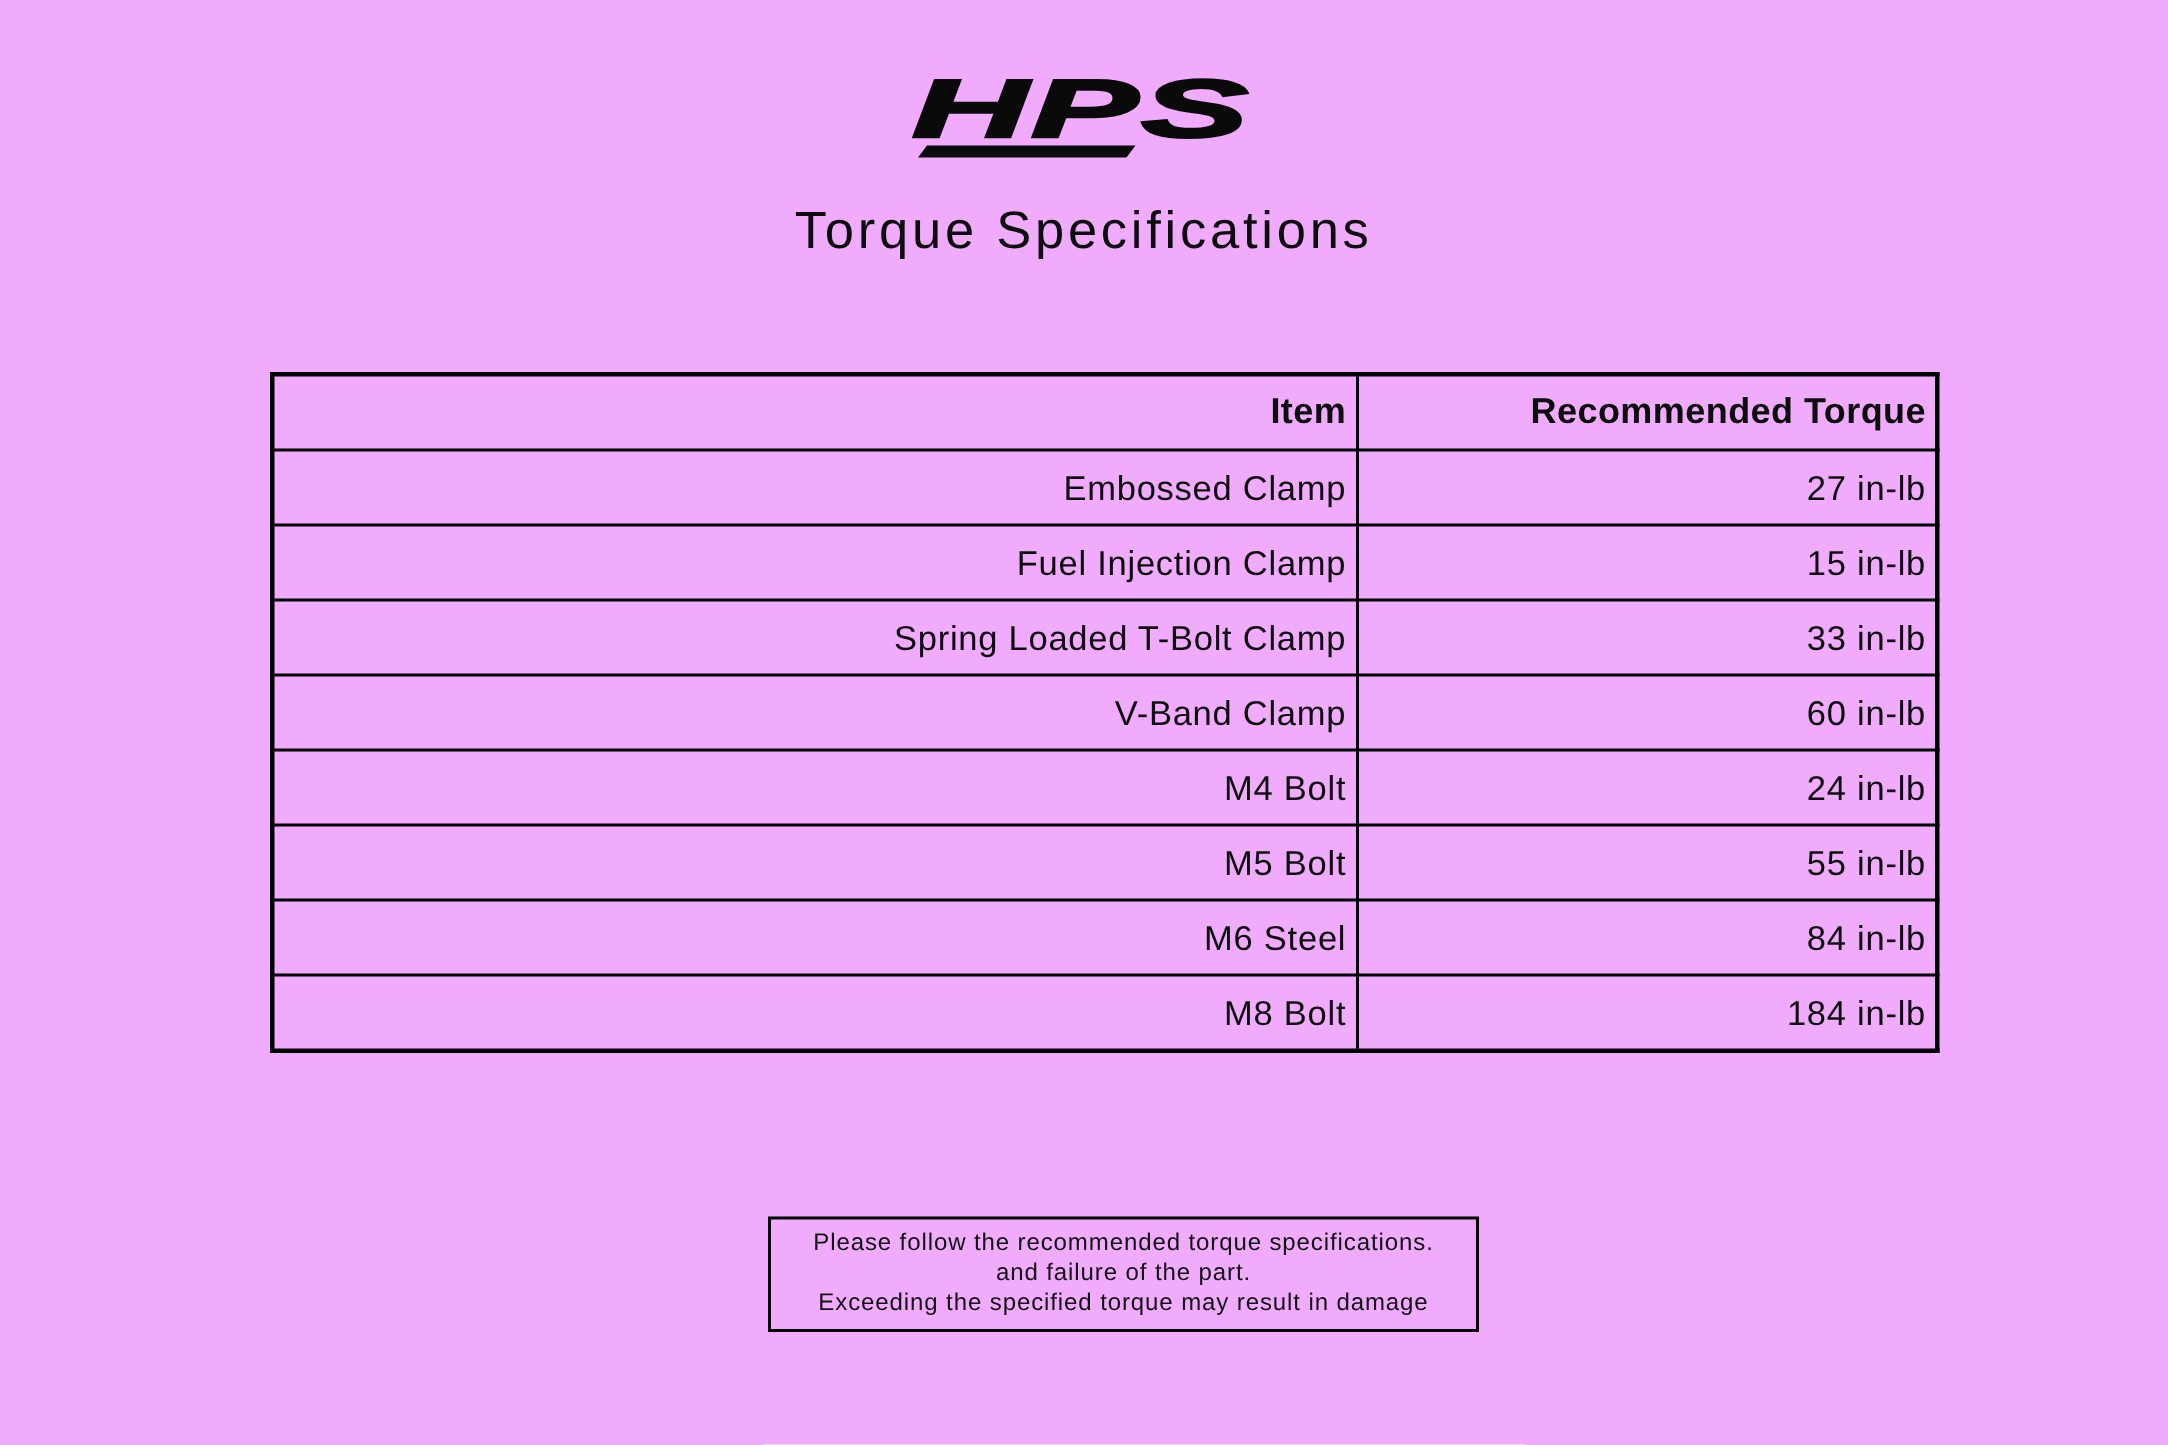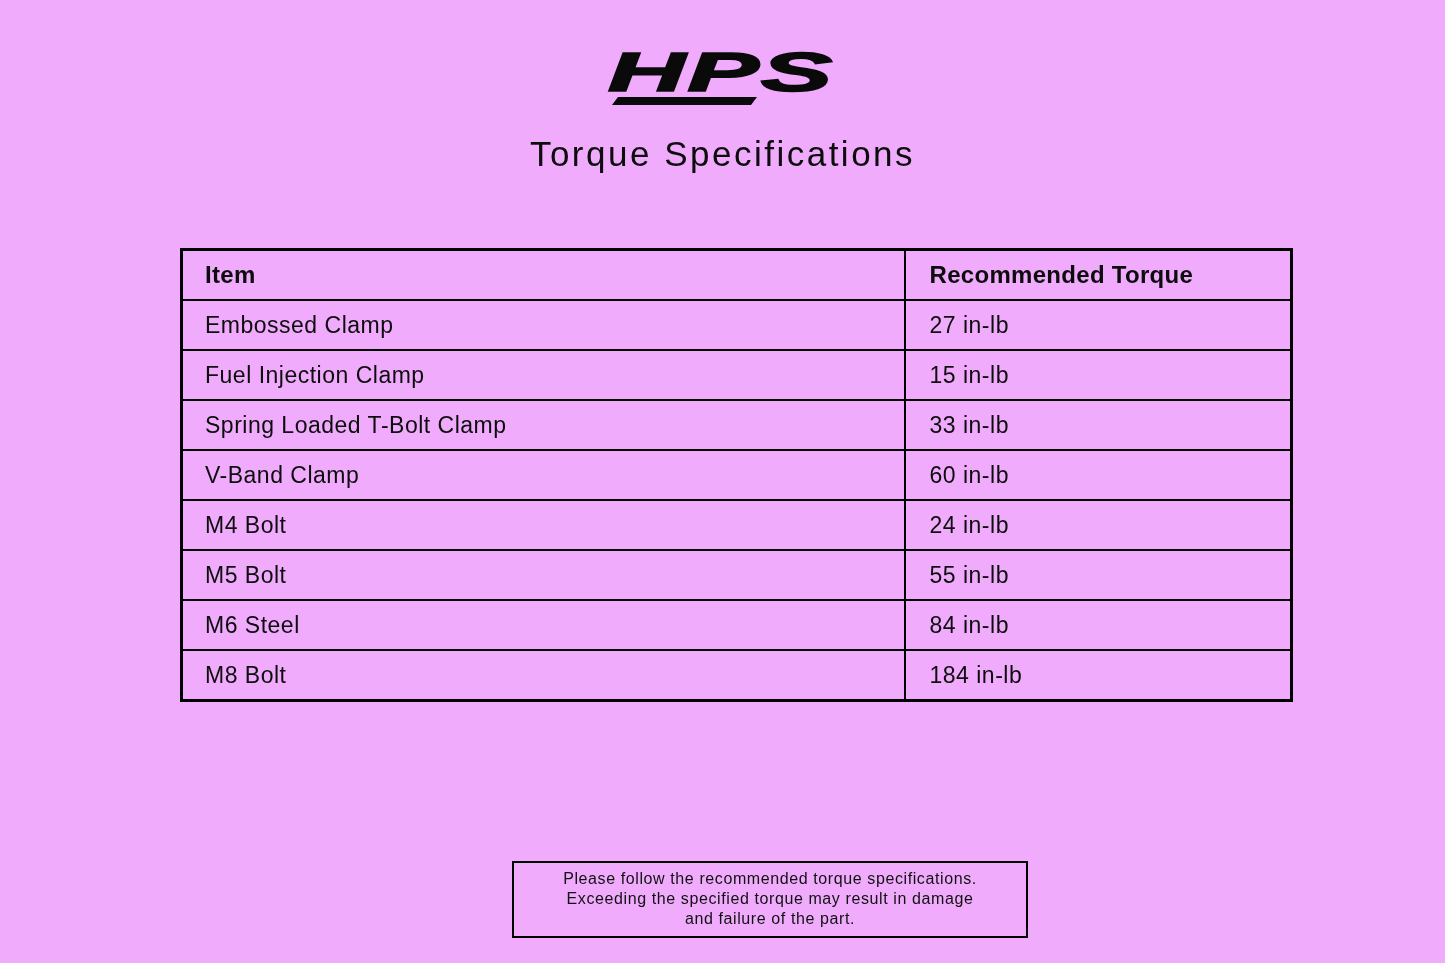--- a/index.html
+++ b/index.html
@@ -45,41 +45,41 @@
     table-layout: fixed;
     border: 3px solid #000;
   }
   table.spec-table col.col-item   { width: 723px; }
   table.spec-table col.col-torque { width: 387px; }
   table.spec-table th,
   table.spec-table td {
     border: 2px solid #000;
     height: 48px;
     padding: 0 6px 0 22px;
-    text-align: left;
+    text-align: right;
     vertical-align: middle;
     font-size: 23px;
     letter-spacing: 0.5px;
     white-space: nowrap;
     overflow: hidden;
   }
   table.spec-table th {
     font-size: 24px;
     font-weight: 700;
     letter-spacing: 0.3px;
   }
   table.spec-table td.torque-cell,
   table.spec-table th.torque-header {
     padding-left: 24px;
   }
   .note-box {
     position: absolute;
     left: 512px;
-    top: 861px;
-    width: 516px;
+    top: 811px;
+    width: 474px;
     box-sizing: border-box;
     border: 2px solid #000;
     padding: 6px 4px 7px 4px;
     text-align: center;
   }
   .note-line {
     font-size: 16px;
     line-height: 20px;
     letter-spacing: 0.6px;
     color: #111;
@@ -144,17 +144,17 @@
   </tr>
         <tr>
     <td class="item-cell">M8 Bolt</td>
     <td class="torque-cell">184 in-lb</td>
   </tr>
       </tbody>
   </table>
 
   <div class="note-box">
     <div class="note-line">Please follow the recommended torque specifications.</div>
+    <div class="note-line">and failure of the part.</div>
     <div class="note-line">Exceeding the specified torque may result in damage</div>
-    <div class="note-line">and failure of the part.</div>
   </div>
 
 </div>
 
 </body></html>

